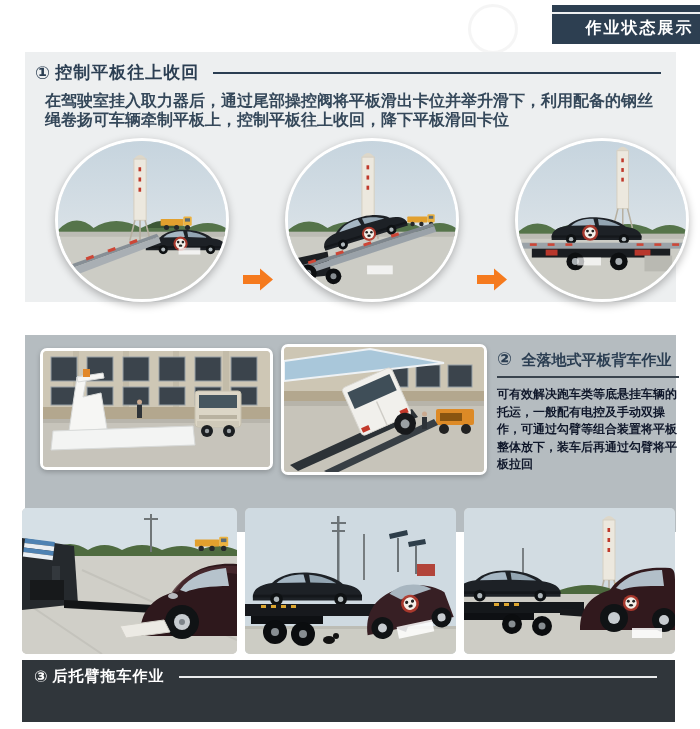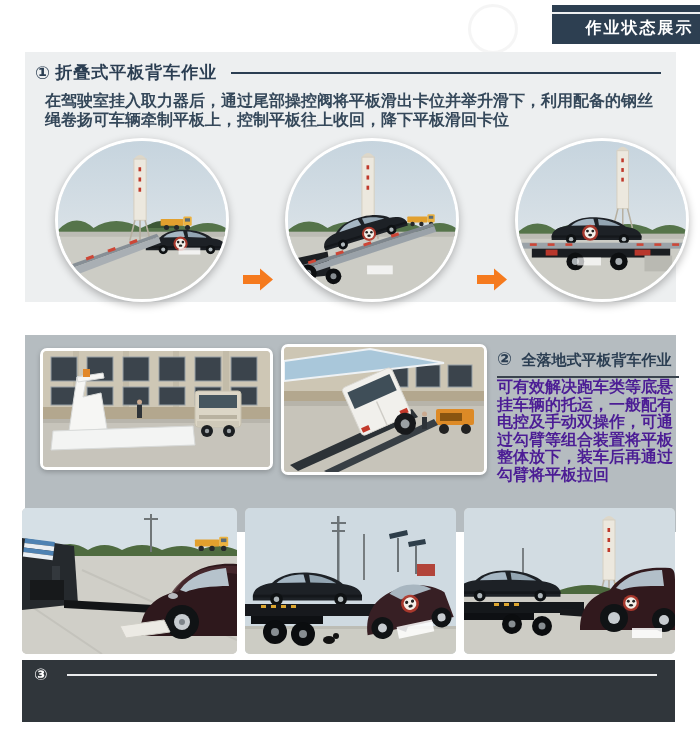--- a/index.html
+++ b/index.html
@@ -32,21 +32,21 @@
   .arr1{left:218px;top:215px;} .arr2{left:452px;top:215px;}
   .fill{width:100%;height:100%;display:block;}
   
   .s2photo{position:absolute;border:3px solid #ffffff;border-radius:7px;overflow:hidden;
            background:#cfc8b6;box-shadow:0 2px 5px rgba(0,0,0,.22);}
   .s2p1{left:15px;top:13px;width:227px;height:116px;}
   .s2p2{left:256px;top:9px;width:200px;height:125px;}
   .sec2-text{position:absolute;left:472px;top:15px;width:182px;color:#2b3e52;}
   .sec2-h{font-size:15px;font-weight:bold;white-space:nowrap;}
   .sec2-rule{height:2px;background:#39434d;margin-top:6px;}
-  .sec2-body{font-size:16px;line-height:17.5px;font-weight:bold;color:#4c1d95;}
+  .sec2-body{margin-top:8px;font-size:12px;line-height:17.5px;font-weight:bold;color:#0f172a;}
   
   .s3photo{position:absolute;top:508px;height:146px;border-radius:5px;overflow:hidden;background:#cfcec7;}
   .s3a{left:22px;width:215px;} .s3b{left:245px;width:211px;} .s3c{left:464px;width:211px;}
   .sec3 .h-row{padding:7px 18px 0 12px;color:#ffffff;}
   .sec3 .h-title{font-size:15px;}
   .sec3 .badge{font-size:16px;}
   .sec3 .h-rule{background:#e9ebec;height:2px;}
   .sec3-body{padding:4px 14px 0 13px;font-size:12px;line-height:18px;font-weight:bold;color:#f2f4f5;}
 </style>
 </head>
@@ -98,21 +98,21 @@
 
   <div class="watermark"></div>
   <div class="header-box">
     <div class="header-rule"></div>
     <div class="header-title">作业状态展示</div>
   </div>
 
   <div class="sec1">
     <div class="h-row">
       <span class="badge">①</span>
-      <span class="h-title">折叠式平板背车作业</span>
+      <span class="h-title">控制平板往上收回</span>
       <span class="h-rule"></span>
     </div>
     <div class="sec1-body">在驾驶室挂入取力器后，通过尾部操控阀将平板滑出卡位并举升滑下，利用配备的钢丝绳卷扬可车辆牵制平板上，控制平板往上收回，降下平板滑回卡位</div>
 
     <div class="ellipse e1">
       <svg class="fill" viewBox="0 0 170 160" preserveAspectRatio="none">
         <rect width="170" height="160" fill="url(#sky)"></rect>
         <path d="M0,90 Q18,72 36,88 Q58,74 84,88 Q108,76 132,88 Q152,78 170,88 L170,96 L0,96 Z" fill="#55744a"></path>
         <path d="M88,88 Q104,74 120,88 Z" fill="#3d5836"></path>
         <rect y="92" width="170" height="68" fill="#ccccc5"></rect>
@@ -386,17 +386,18 @@
       <circle cx="200" cy="112" r="12" fill="#101315"></circle>
         <circle cx="200" cy="112" r="5" fill="#c7ccd0"></circle>
       <use href="#panda" x="158" y="86" width="18" height="18"></use>
       <rect x="168" y="120" width="30" height="10" fill="#ffffff" opacity="0.85"></rect>
     </svg>
   </div>
 
   <div class="sec3">
     <div class="h-row">
       <span class="badge">③</span>
+      <span class="h-title">后托臂拖车作业</span>
       <span class="h-rule"></span>
     </div>
   </div>
 
 </div>
 
 </body></html>

